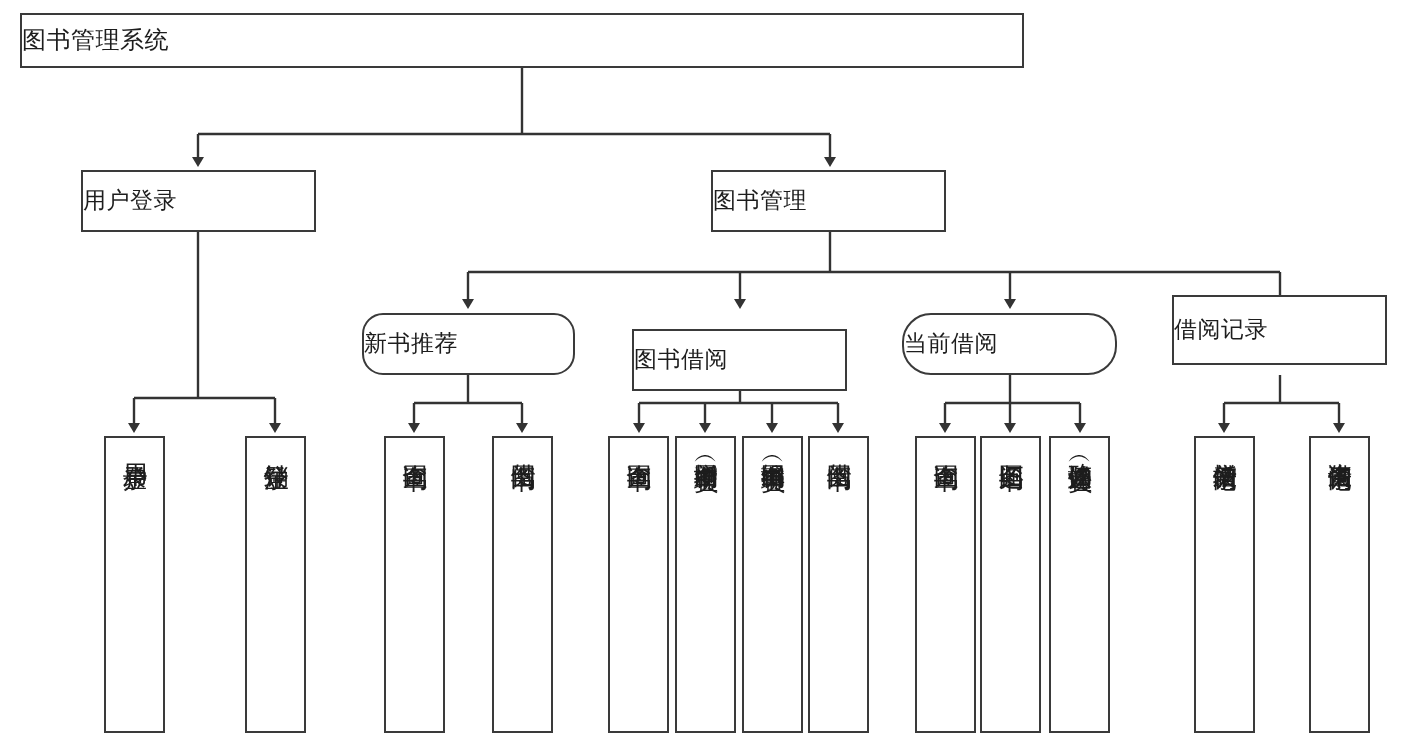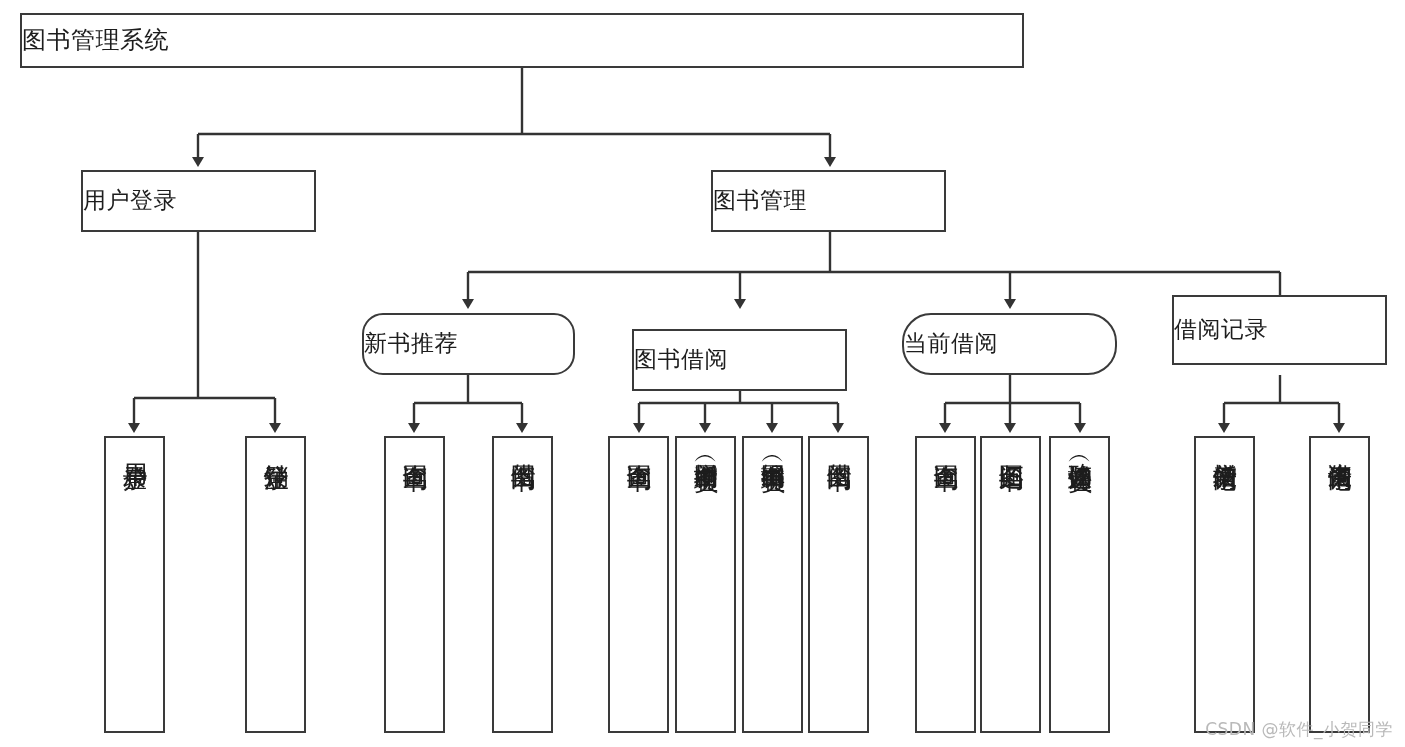--- a/index.html
+++ b/index.html
@@ -195,15 +195,14 @@
     <span class="label">确认归还（管理员）</span>
   </div>
 
   <div class="node v tall" style="left:1194px; top:436px; width:61px; height:297px;">
     <span class="label">新增借阅记录</span>
   </div>
   <div class="node v tall" style="left:1309px; top:436px; width:61px; height:297px;">
     <span class="label">查询借阅记录</span>
   </div>
 
-  <div id="watermark">CSDN @软件_小贺同学</div>
 
 </div>
 
 </body></html>

